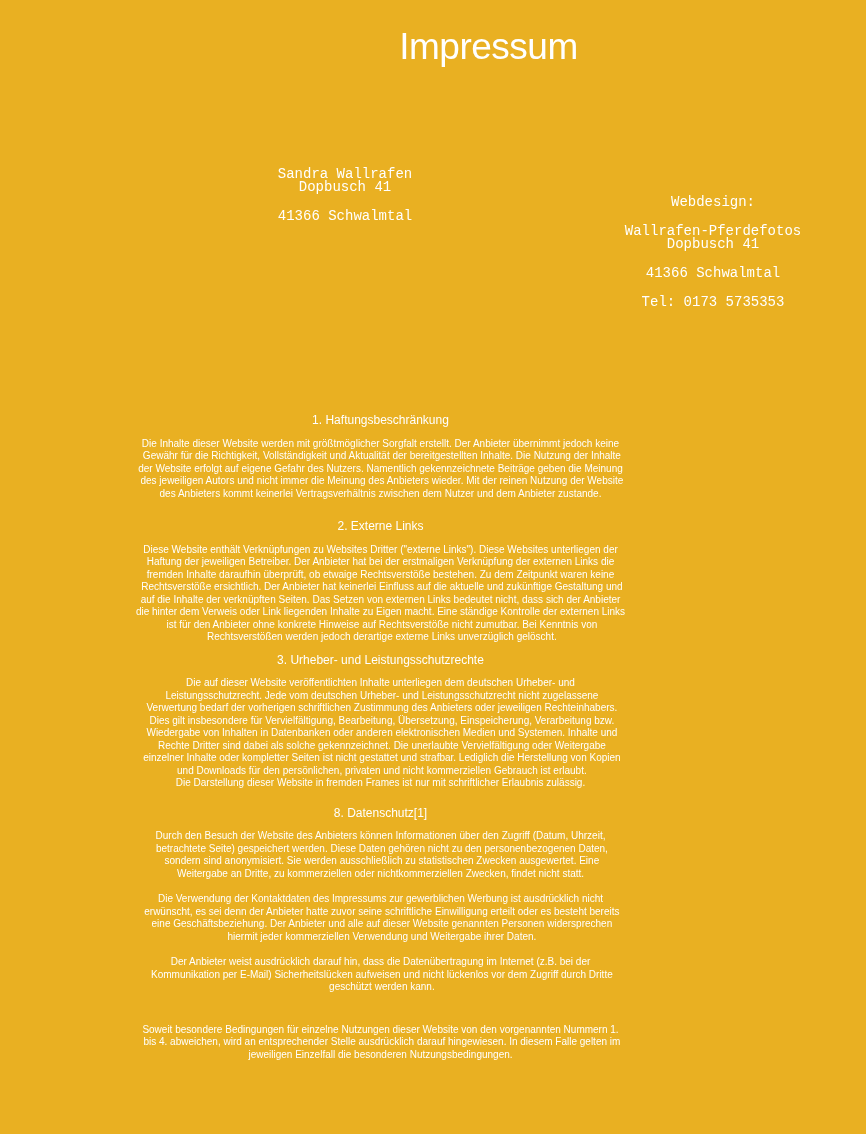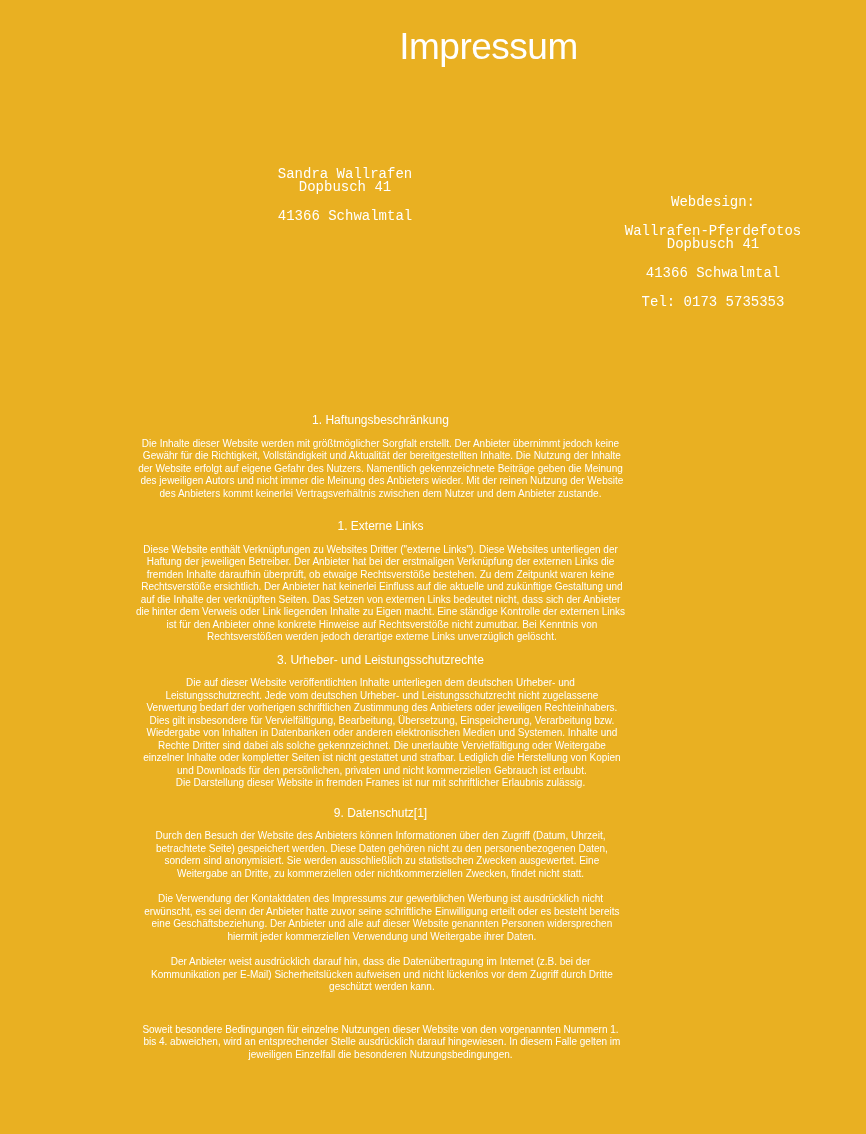--- a/index.html
+++ b/index.html
@@ -98,21 +98,21 @@
     <section>
       <h2>1. Haftungsbeschränkung</h2>
       <p>Die Inhalte dieser Website werden mit größtmöglicher Sorgfalt erstellt. Der Anbieter übernimmt jedoch keine
  Gewähr für die Richtigkeit, Vollständigkeit und Aktualität der bereitgestellten Inhalte. Die Nutzung der Inhalte
 der Website erfolgt auf eigene Gefahr des Nutzers. Namentlich gekennzeichnete Beiträge geben die Meinung
  des jeweiligen Autors und nicht immer die Meinung des Anbieters wieder. Mit der reinen Nutzung der Website
 des Anbieters kommt keinerlei Vertragsverhältnis zwischen dem Nutzer und dem Anbieter zustande.</p>
     </section>
 
     <section class="sec2">
-      <h2>1. Externe Links</h2>
+      <h2>2. Externe Links</h2>
       <p>Diese Website enthält Verknüpfungen zu Websites Dritter ("externe Links"). Diese Websites unterliegen der
 Haftung der jeweiligen Betreiber. Der Anbieter hat bei der erstmaligen Verknüpfung der externen Links die
 fremden Inhalte daraufhin überprüft, ob etwaige Rechtsverstöße bestehen. Zu dem Zeitpunkt waren keine
  Rechtsverstöße ersichtlich. Der Anbieter hat keinerlei Einfluss auf die aktuelle und zukünftige Gestaltung und
 auf die Inhalte der verknüpften Seiten. Das Setzen von externen Links bedeutet nicht, dass sich der Anbieter
 die hinter dem Verweis oder Link liegenden Inhalte zu Eigen macht. Eine ständige Kontrolle der externen Links
  ist für den Anbieter ohne konkrete Hinweise auf Rechtsverstöße nicht zumutbar. Bei Kenntnis von
  Rechtsverstößen werden jedoch derartige externe Links unverzüglich gelöscht.</p>
     </section>
 
@@ -123,21 +123,21 @@
  Verwertung bedarf der vorherigen schriftlichen Zustimmung des Anbieters oder jeweiligen Rechteinhabers.
  Dies gilt insbesondere für Vervielfältigung, Bearbeitung, Übersetzung, Einspeicherung, Verarbeitung bzw.
  Wiedergabe von Inhalten in Datenbanken oder anderen elektronischen Medien und Systemen. Inhalte und
  Rechte Dritter sind dabei als solche gekennzeichnet. Die unerlaubte Vervielfältigung oder Weitergabe
  einzelner Inhalte oder kompletter Seiten ist nicht gestattet und strafbar. Lediglich die Herstellung von Kopien
  und Downloads für den persönlichen, privaten und nicht kommerziellen Gebrauch ist erlaubt.
 Die Darstellung dieser Website in fremden Frames ist nur mit schriftlicher Erlaubnis zulässig.</p>
     </section>
 
     <section class="sec4">
-      <h2>9. Datenschutz[1]</h2>
+      <h2>8. Datenschutz[1]</h2>
       <p>Durch den Besuch der Website des Anbieters können Informationen über den Zugriff (Datum, Uhrzeit,
  betrachtete Seite) gespeichert werden. Diese Daten gehören nicht zu den personenbezogenen Daten,
  sondern sind anonymisiert. Sie werden ausschließlich zu statistischen Zwecken ausgewertet. Eine
 Weitergabe an Dritte, zu kommerziellen oder nichtkommerziellen Zwecken, findet nicht statt.</p>
       <p>Die Verwendung der Kontaktdaten des Impressums zur gewerblichen Werbung ist ausdrücklich nicht
  erwünscht, es sei denn der Anbieter hatte zuvor seine schriftliche Einwilligung erteilt oder es besteht bereits
  eine Geschäftsbeziehung. Der Anbieter und alle auf dieser Website genannten Personen widersprechen
  hiermit jeder kommerziellen Verwendung und Weitergabe ihrer Daten.</p>
       <p>Der Anbieter weist ausdrücklich darauf hin, dass die Datenübertragung im Internet (z.B. bei der
  Kommunikation per E-Mail) Sicherheitslücken aufweisen und nicht lückenlos vor dem Zugriff durch Dritte

